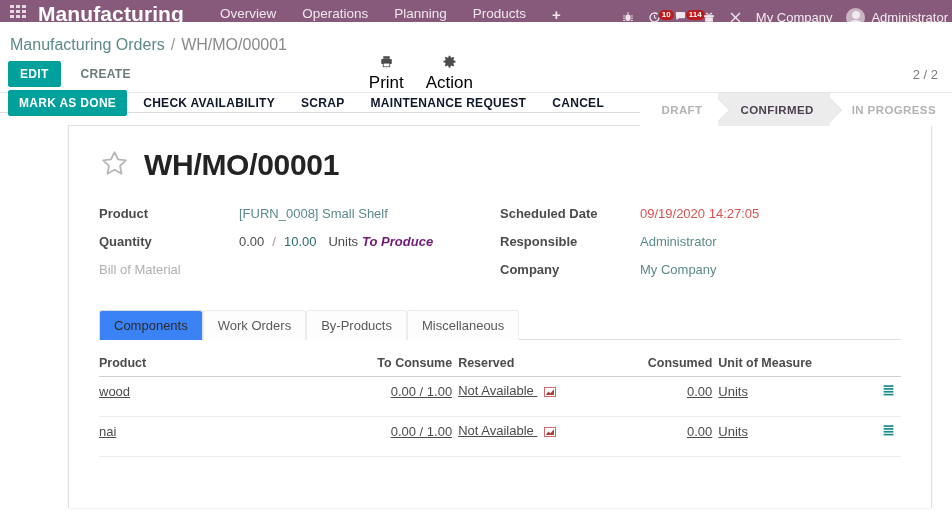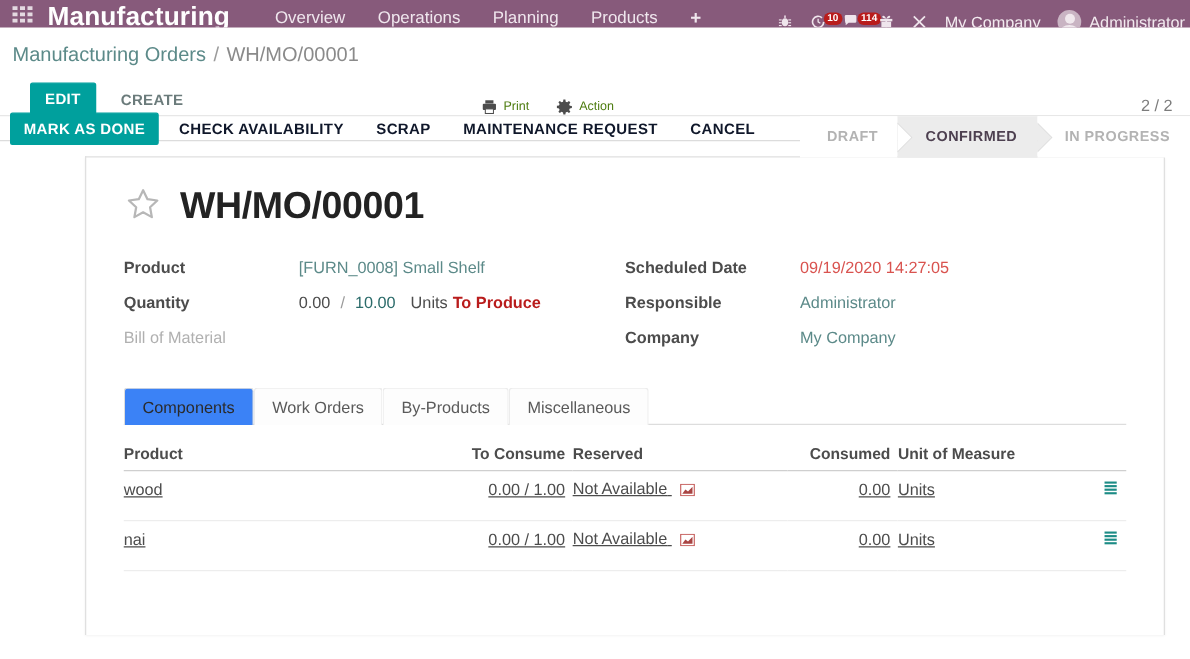--- a/index.html
+++ b/index.html
@@ -87,35 +87,35 @@
   .breadcrumb-bar {
     height: 34px; display: flex; align-items: center;
     padding: 12px 0 0 10px; background: #fff; font-size: 16px;
   }
   .bc-link { color: #5c8a89; }
   .bc-sep { color: #9b9b9b; margin: 0 6px; }
   .bc-current { color: #8a8a8a; }
 
   
   .control-bar {
-    height: 36px; display: flex; align-items: flex-end;
-    padding-left: 24px; background: #fff; position: relative;
+    height: 36px; display: flex; align-items: center;
+    padding-left: 8px; background: #fff; position: relative;
   }
   .btn-primary {
     background: #00A09D; color: #ffffff;
     font-size: 12px; font-weight: bold; letter-spacing: .3px;
     padding: 5px 11px; border: 1px solid #00A09D; border-radius: 2px;
     line-height: 14px;
   }
   .btn-link {
     color: #6b7b7b; font-size: 12px; font-weight: bold;
     letter-spacing: .3px; margin-left: 12px; padding: 5px 8px;
   }
   .cp-mid { display: flex; align-items: center; gap: 22px; margin-left: 230px; }
-  .cp-mid .item { display: flex; align-items: center; gap: 5px; font-size: 10px; color: #4d7c0f; }
+  .cp-mid .item { display: flex; align-items: center; gap: 5px; font-size: 17px; color: #000000; flex-direction: column; }
   .pager { position: absolute; right: 14px; font-size: 13px; color: #7c7c7c; }
 
   
   .statusbar {
     height: 21px; background: #fff;
     border-top: 1px solid #e7e7e7; border-bottom: 1px solid #dcdcdc;
     display: flex; align-items: center; padding-left: 8px; position: relative;
   }
   .sb-btn {
     font-size: 12px; font-weight: bold; letter-spacing: .3px;
@@ -167,21 +167,21 @@
   .frow { display: flex; align-items: baseline; margin-bottom: 10px; height: 18px; }
   .flabel { width: 140px; font-weight: bold; color: #4c4c4c; font-size: 13px; flex: none; }
   .flabel.muted { font-weight: normal; color: #b0b0b0; }
   .fval { font-size: 13px; color: #4c4c4c; }
   .fval.link { color: #5c8a89; }
   .fval.danger { color: #d9534f; }
   .qty-current { color: #4c4c4c; }
   .qty-sep { color: #9b9b9b; margin: 0 8px; }
   .qty-total { color: #2b6b6a; font-weight: normal; }
   .qty-uom { margin-left: 12px; color: #4c4c4c; }
-  .qty-suffix { font-weight: bold; color: #b91c1c; margin-left: 4px; }
+  .qty-suffix { font-weight: bold; color: #701a75; margin-left: 4px; font-style: italic; }
 
   
   .tabs { display: flex; margin-top: 20px; border-bottom: 1px solid #dddddd; }
   .tab {
     font-size: 13px; color: #5a5a5a;
     padding: 7px 14px; border: 1px solid transparent;
     border-bottom: none; margin-bottom: -1px; position: relative; top: 0;
   }
   .tab.active {
     color: #2b2b2b; background: #3b82f6;

